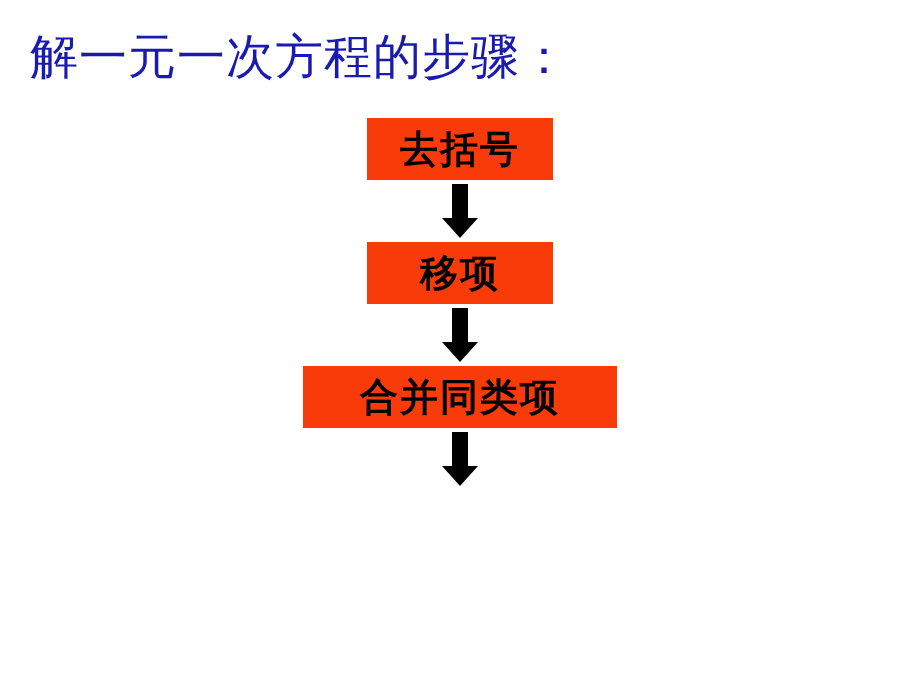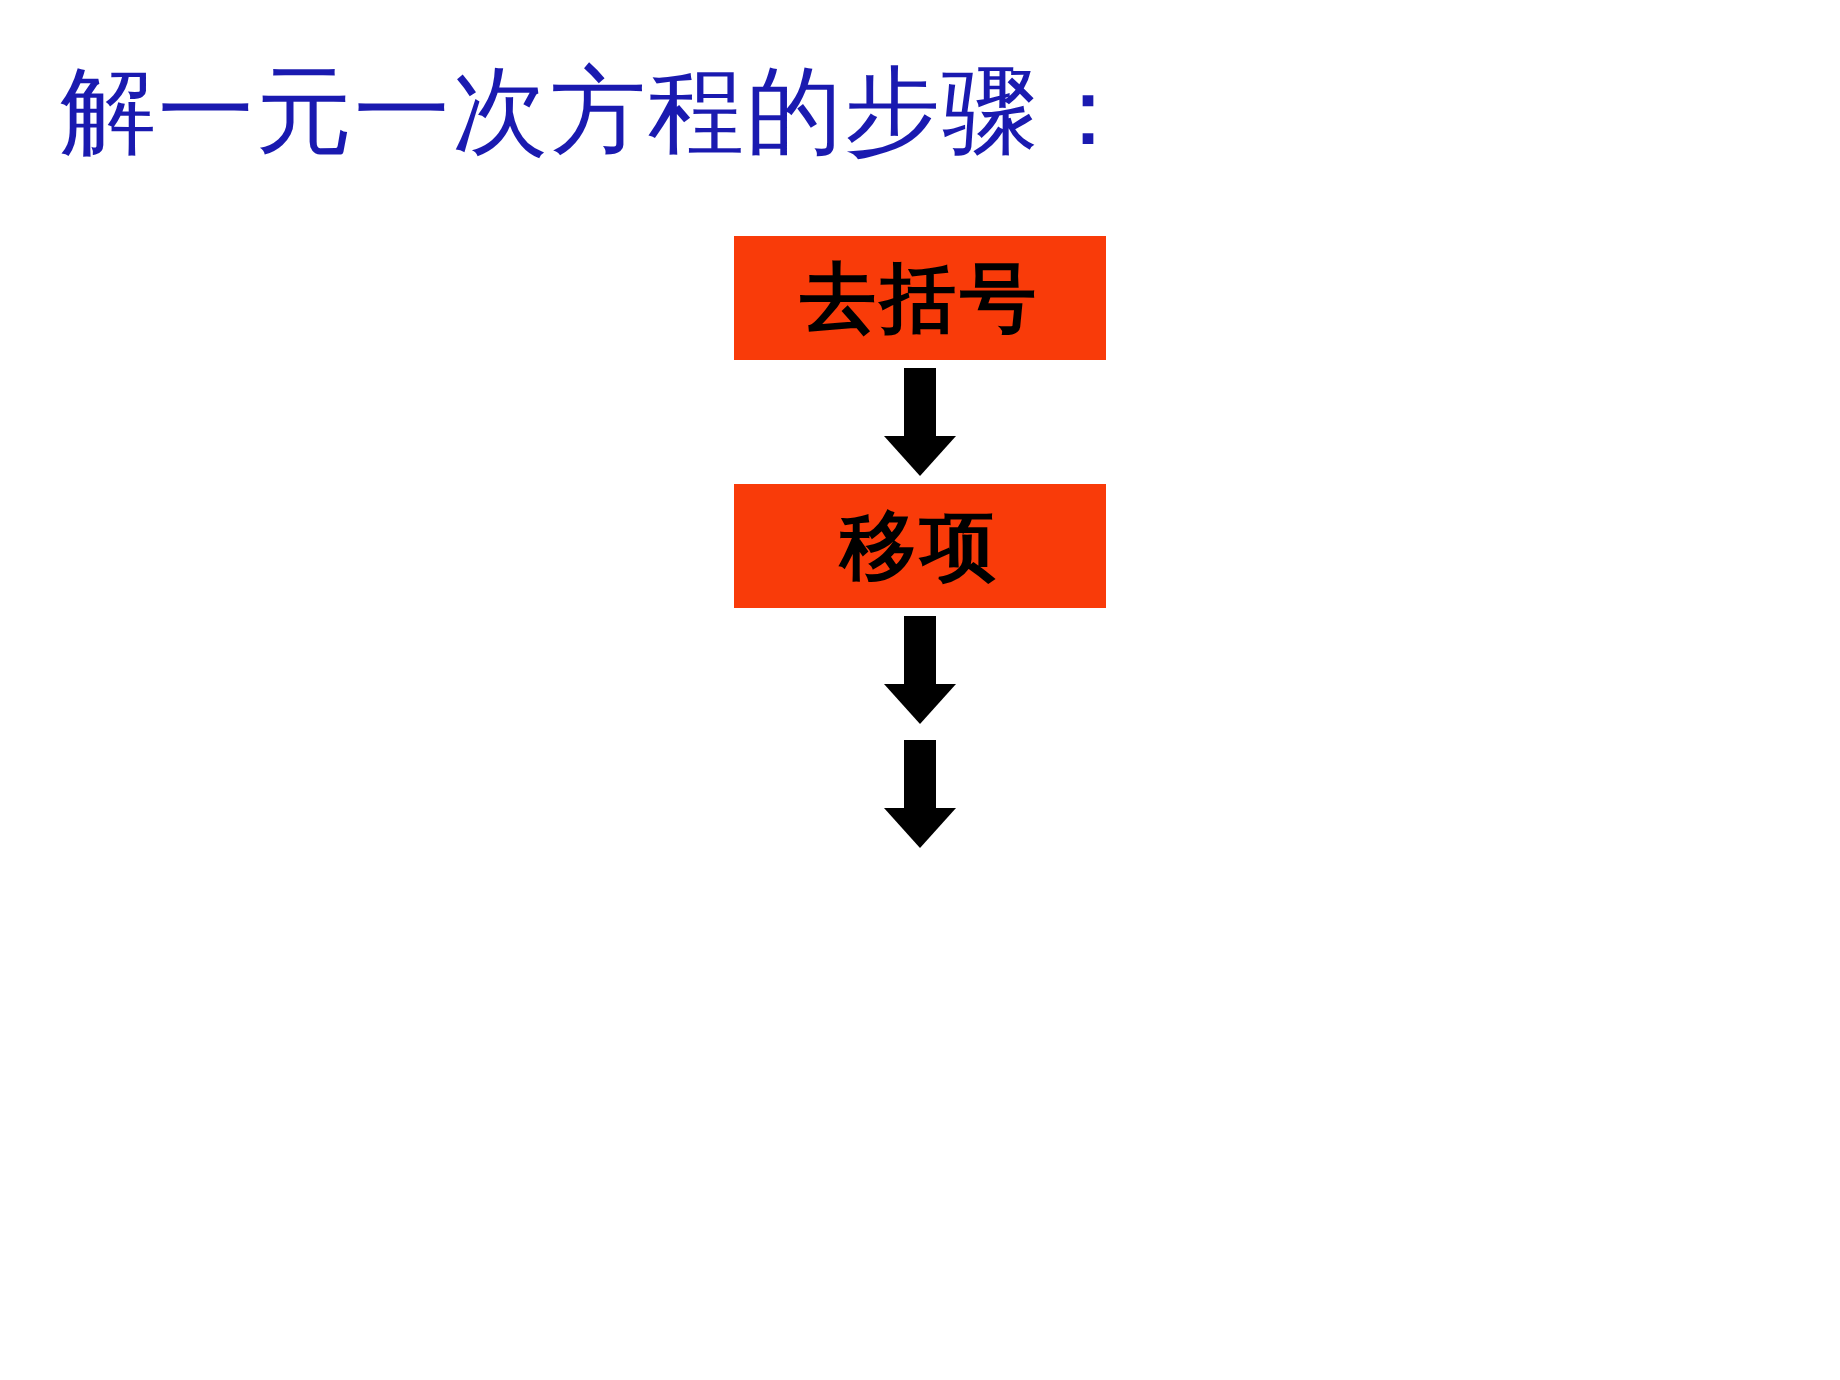--- a/index.html
+++ b/index.html
@@ -103,20 +103,23 @@
 
     <div class="box box-2">
       <span>移项</span>
     </div>
 
     <div class="arrow">
       <div class="shaft"></div>
       <div class="head"></div>
     </div>
 
+    <div class="box box-3">
+      <span>合并同类项</span>
+    </div>
 
     <div class="arrow">
       <div class="shaft"></div>
       <div class="head"></div>
     </div>
 
 
   </div>
 </div>
 

